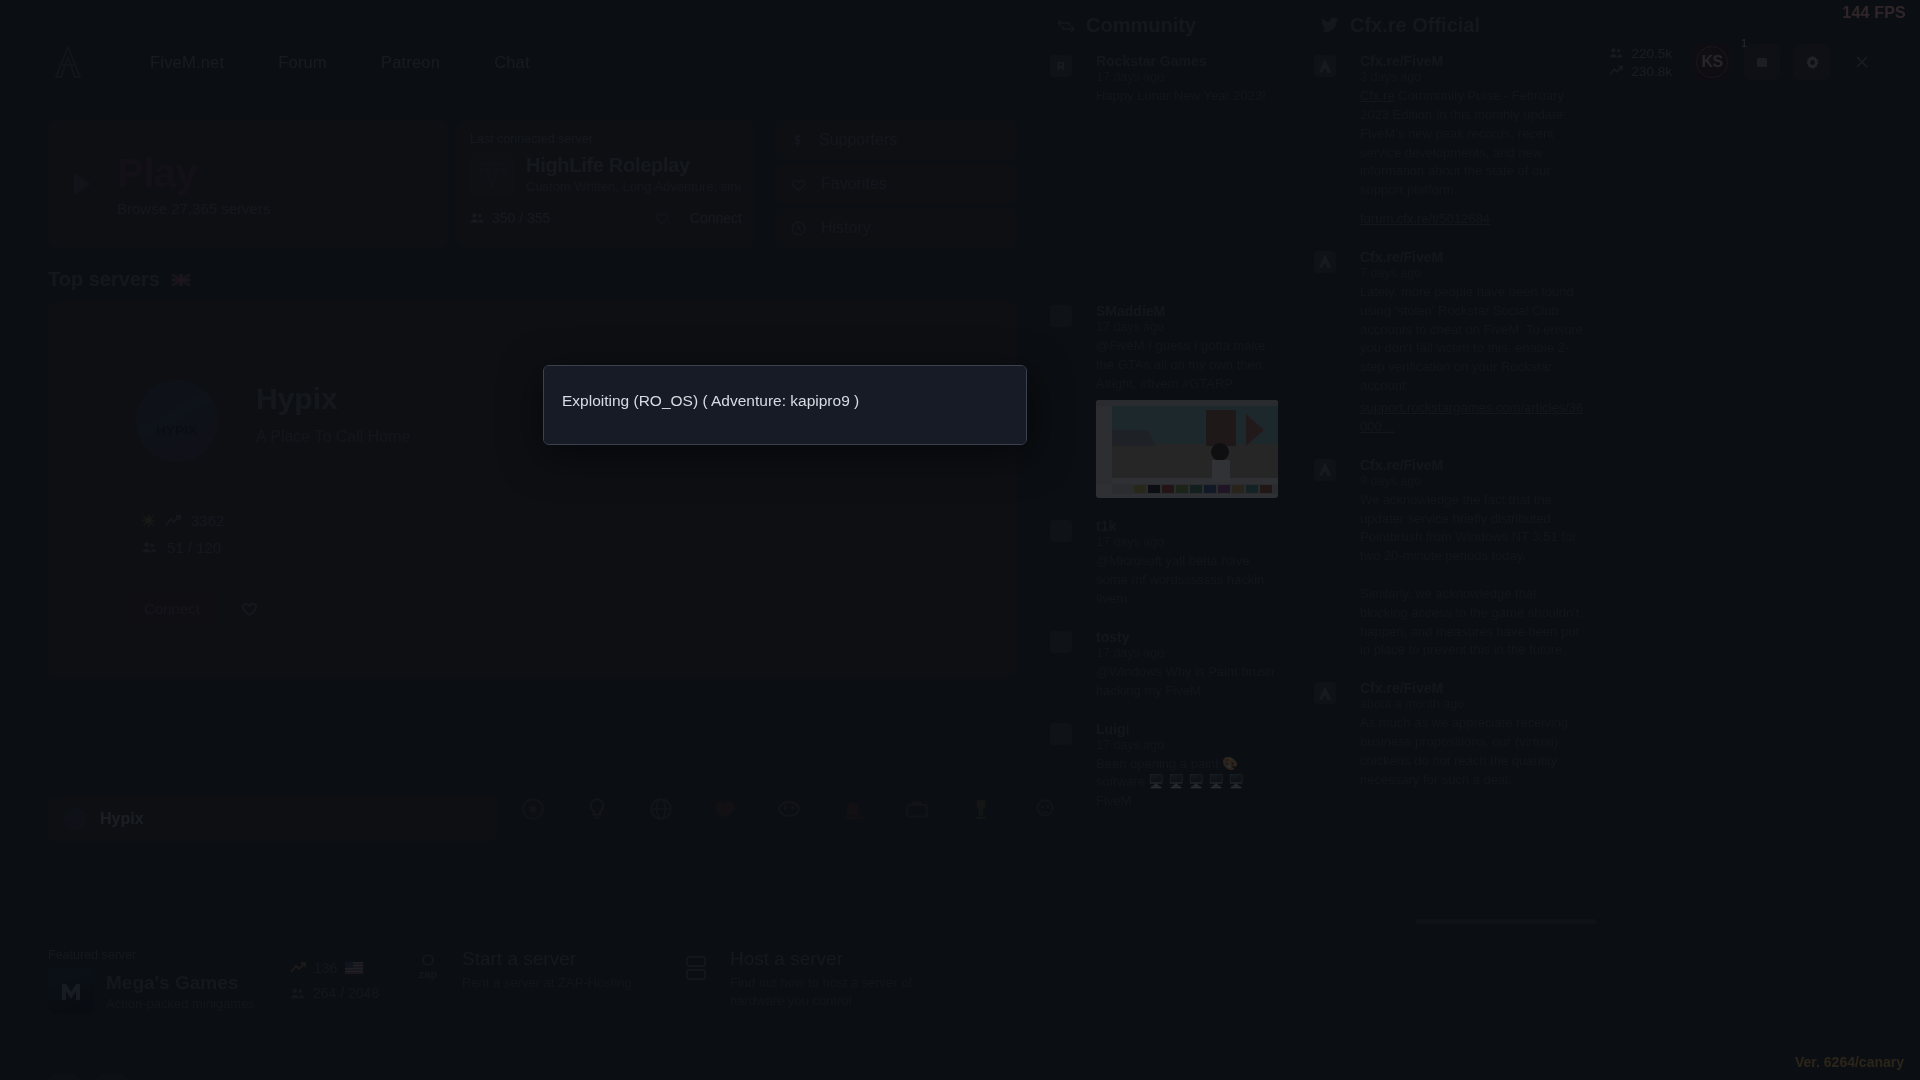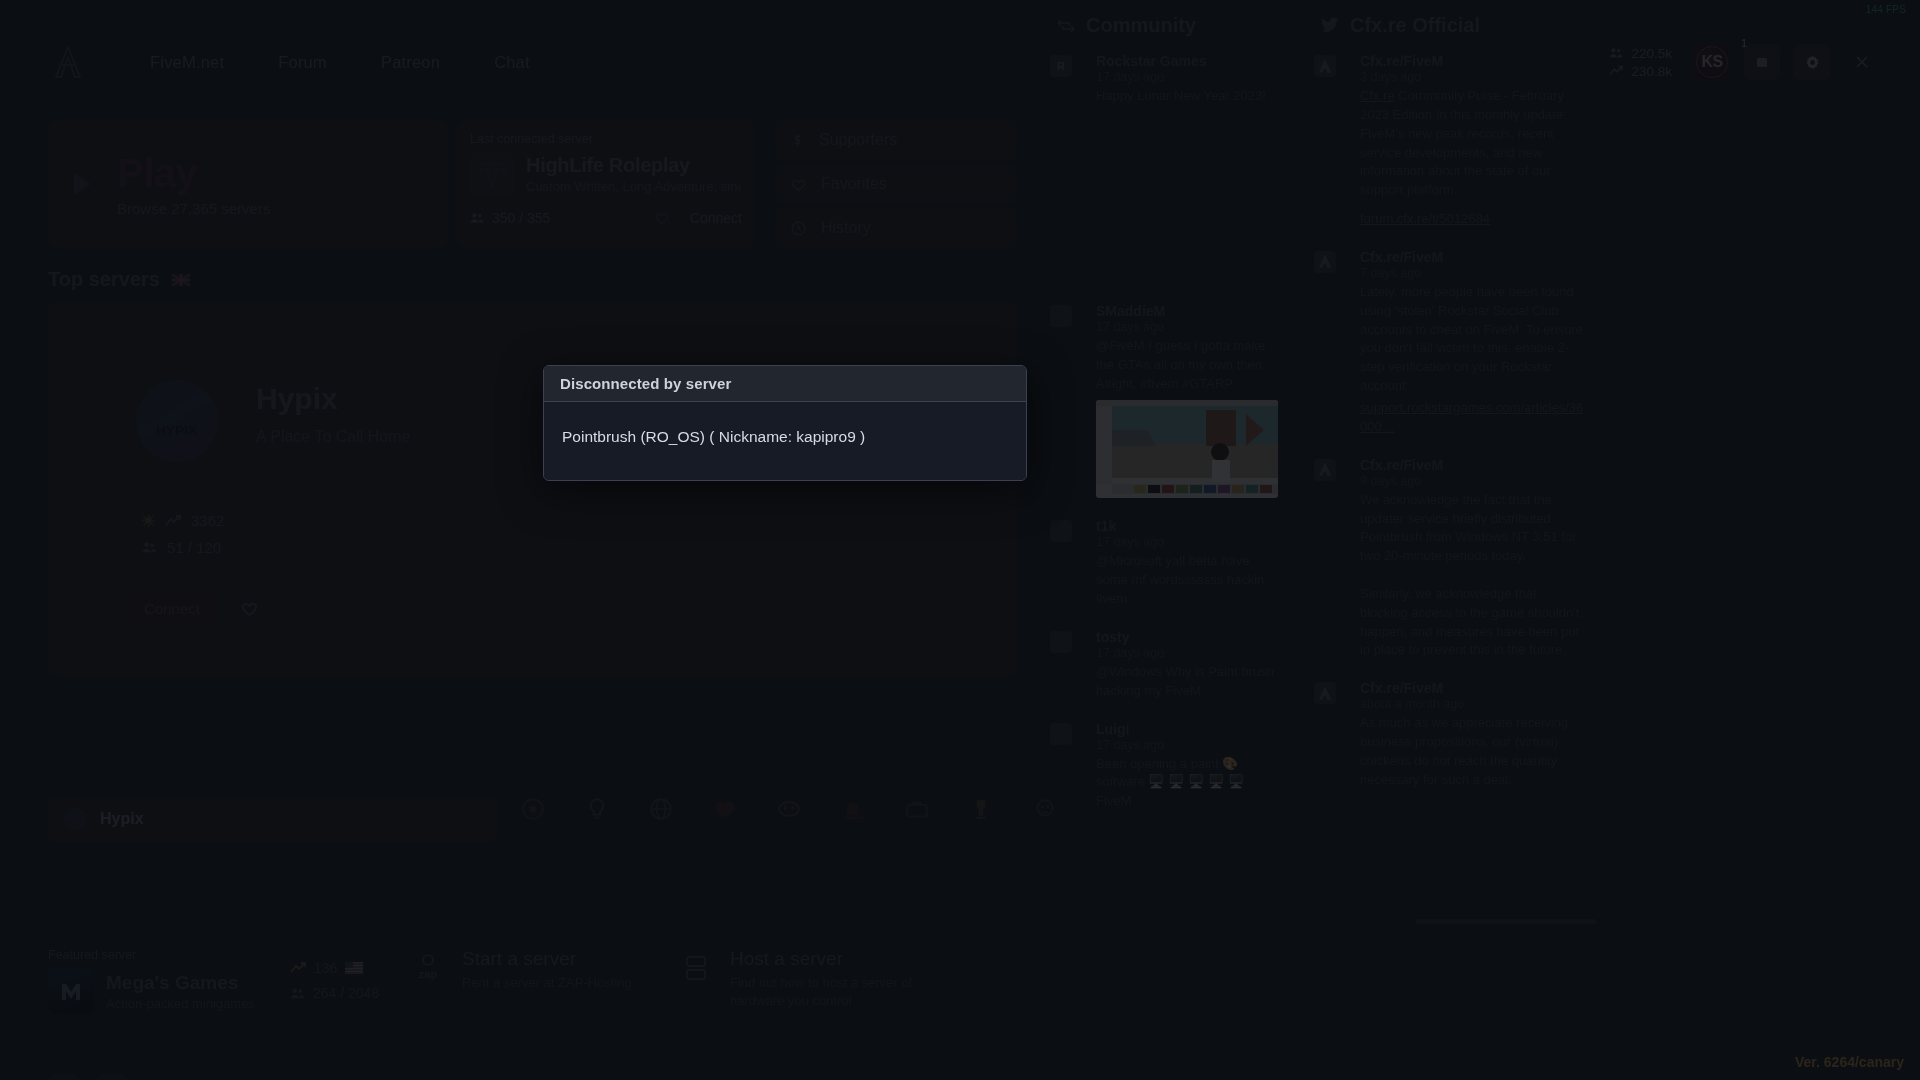--- a/index.html
+++ b/index.html
@@ -13,21 +13,21 @@
 
   
   #backdrop {
     position: absolute; inset: 0;
     filter: brightness(0.40) saturate(0.75);
     background: #252833;
   }
 
   .fps {
     position: absolute; top: 4px; right: 14px;
-    font-size: 10px; color: #14b8a6; letter-spacing: .2px;
+    font-size: 16px; color: #fca5a5; letter-spacing: .2px; font-weight: bold;
   }
 
   
   .nav {
     position: absolute; top: 36px; left: 0; width: 1920px; height: 52px;
     display: flex; align-items: center;
   }
   .logo { width: 40px; height: 34px; margin-left: 48px; opacity: .45; }
   .nav-links { display: flex; align-items: center; margin-left: 62px; gap: 54px; }
   .nav-link {
@@ -680,21 +680,18 @@
 
       <div class="post-scroll"></div>
     </div>
 
     <div class="version">Ver. 6264/canary</div>
   </div>
 
   <div id="overlay"></div>
 
   <div class="modal">
-    <div class="modal-head">
-      <div class="modal-title">Disconnected by server</div>
-    </div>
     <div class="modal-body">
-      <div class="modal-msg">Pointbrush (RO_OS) ( Nickname: kapipro9 )</div>
+      <div class="modal-msg">Exploiting (RO_OS) ( Adventure: kapipro9 )</div>
     </div>
   </div>
 
 </div>
 
 </body></html>

